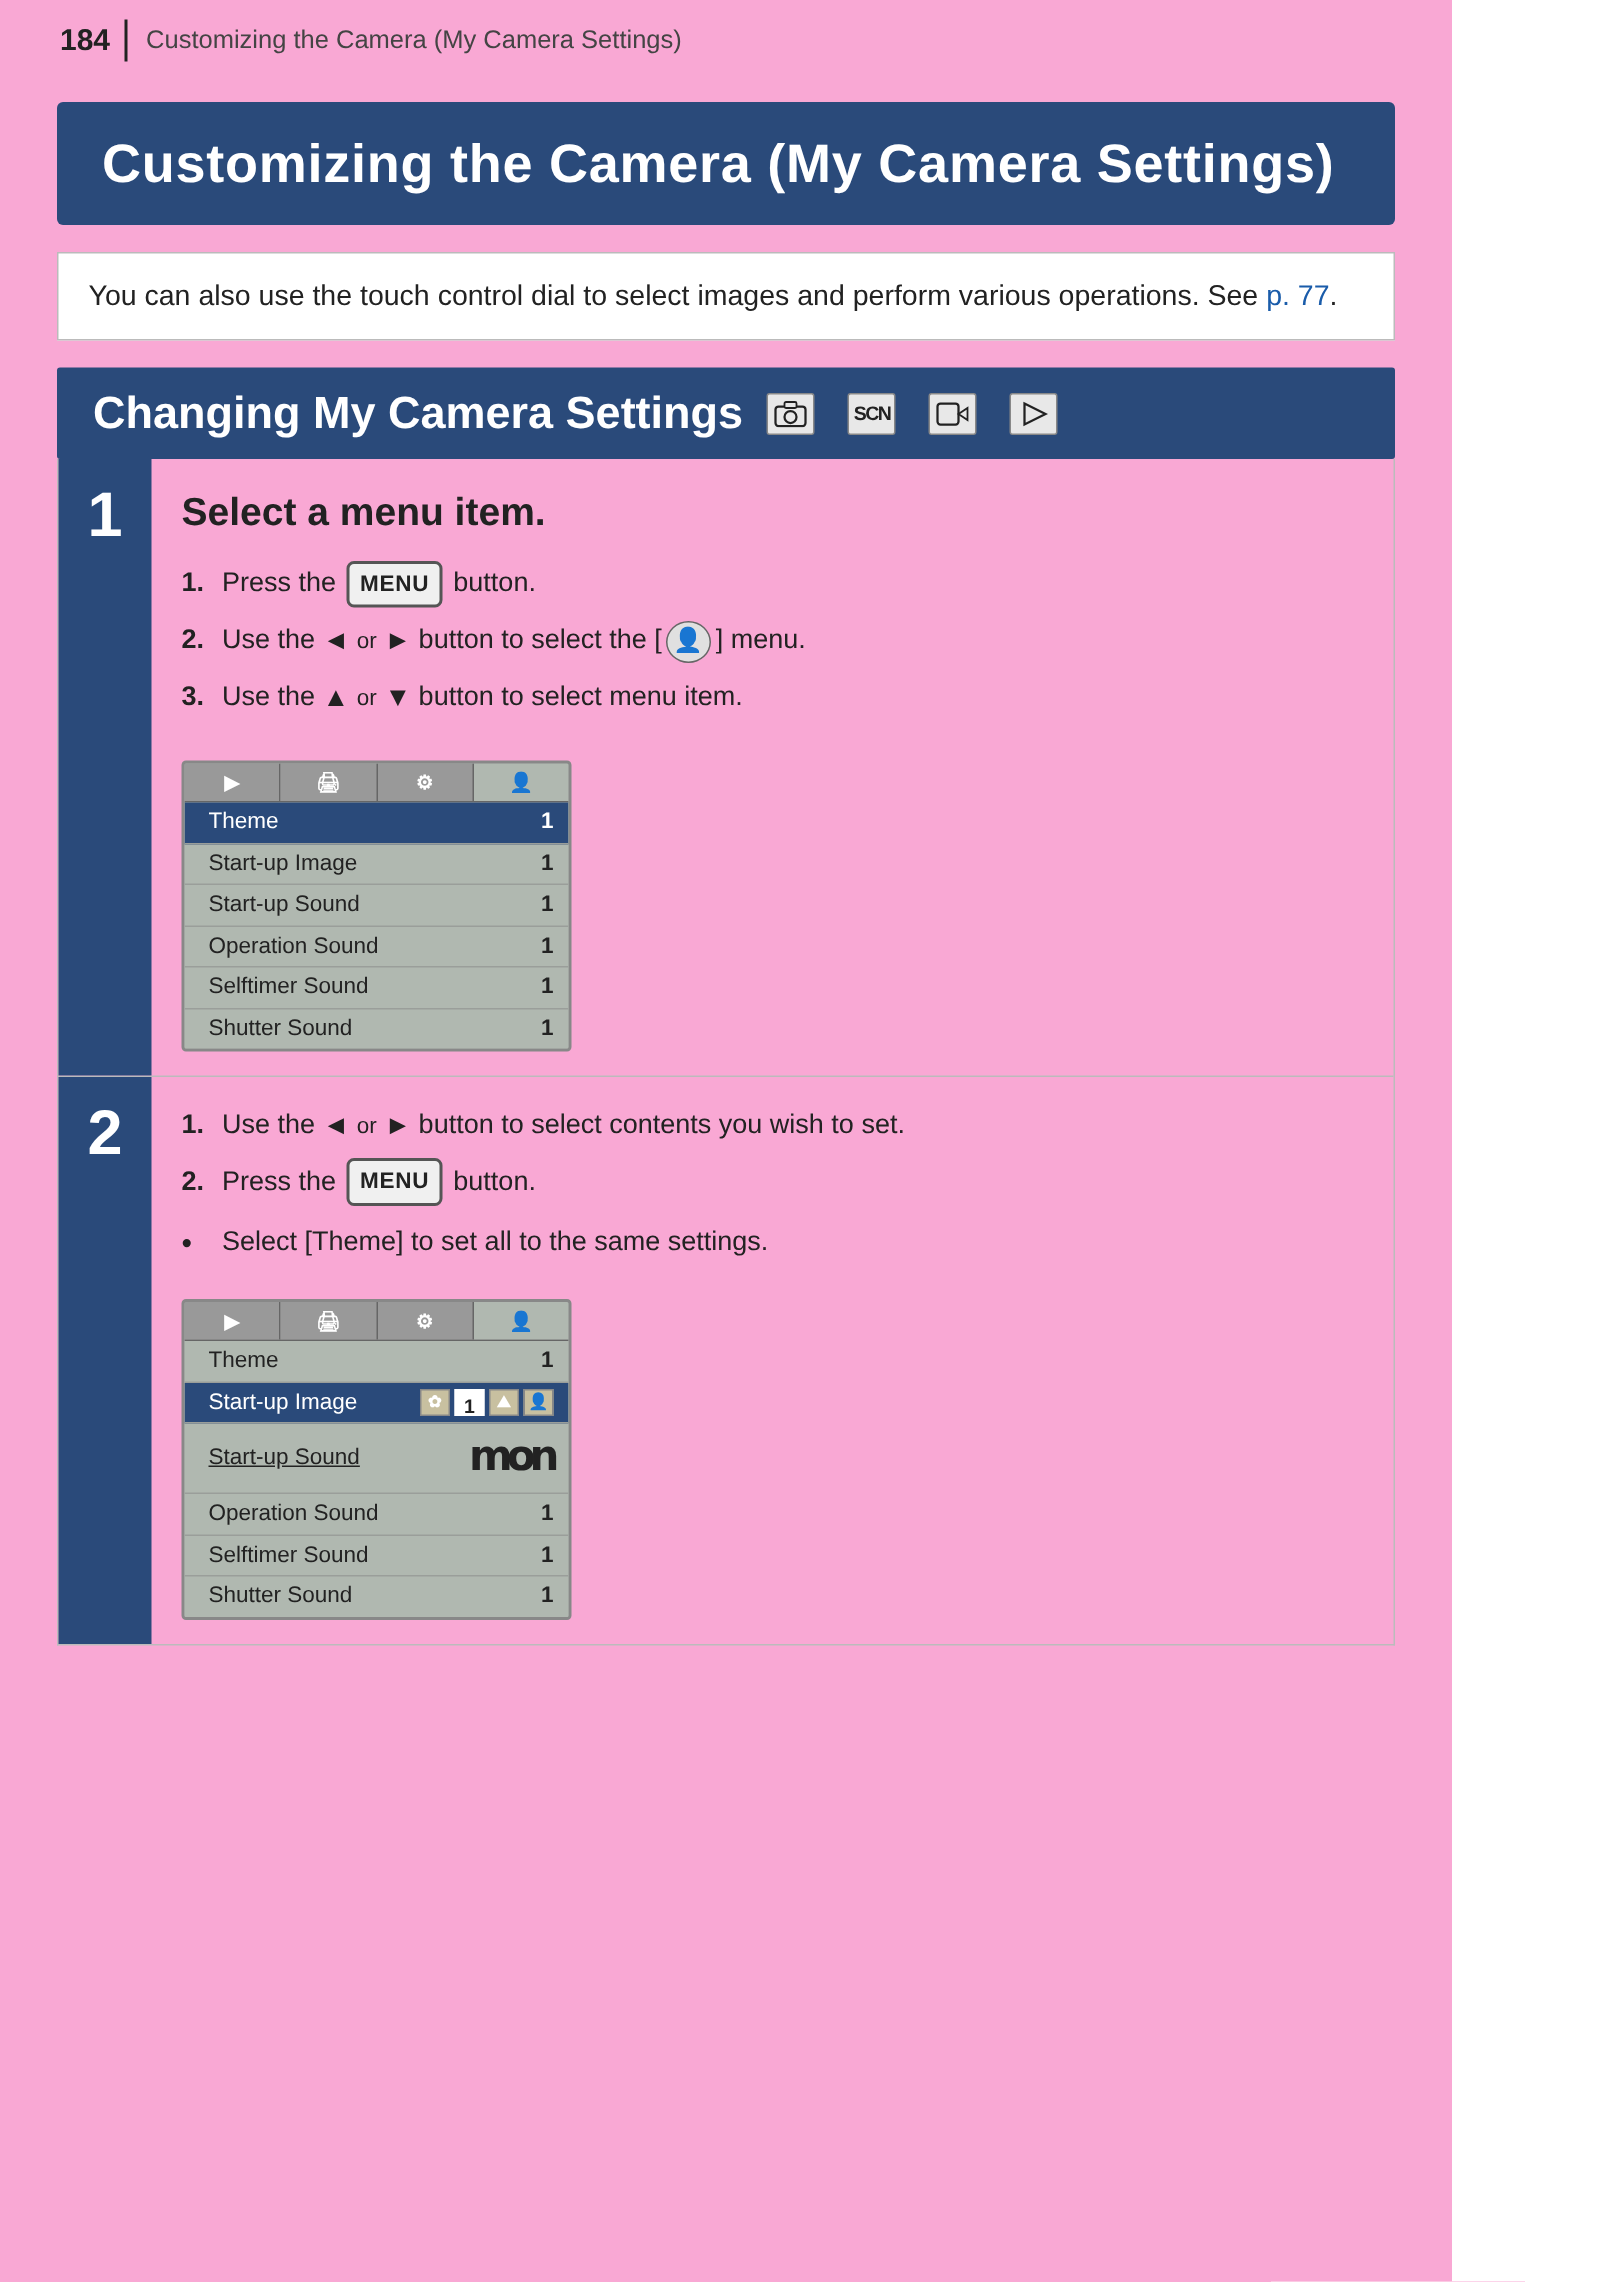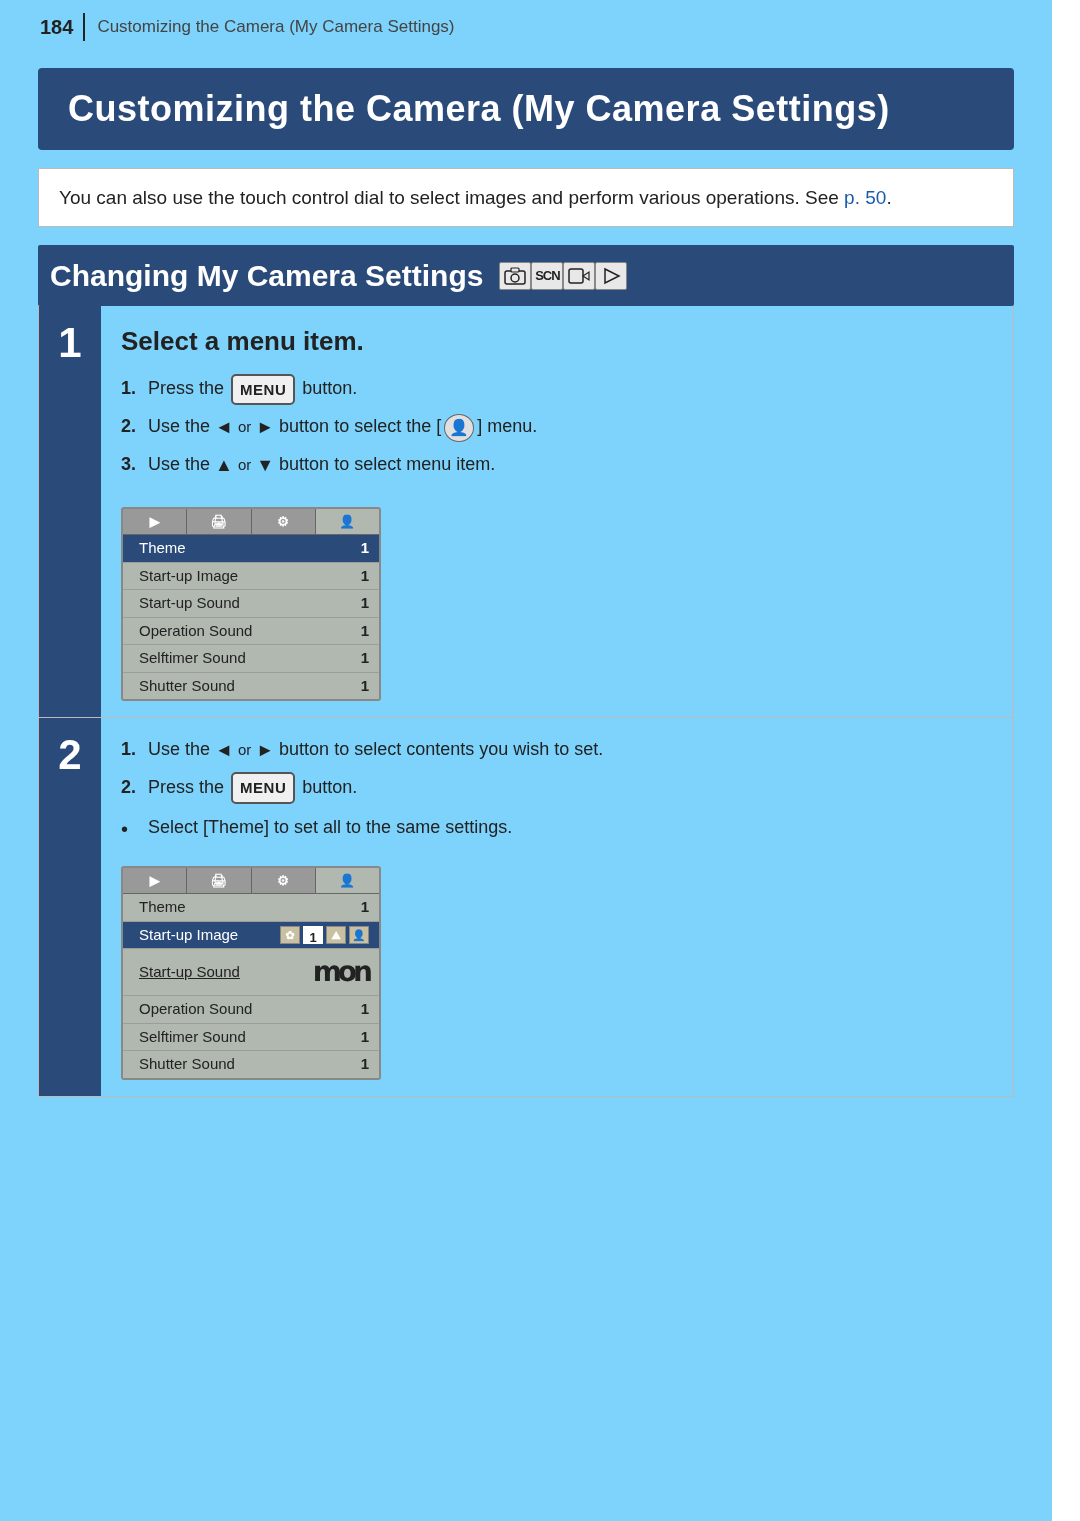--- a/index.html
+++ b/index.html
@@ -6,23 +6,23 @@
     body {
       background: #fff;
       font-family: Arial, sans-serif;
       width: 1080px;
       min-height: 1521px;
       color: #222;
       font-size: 18px;
       line-height: 1.5;
     }
     .page {
-      width: 1052px;
+      width: 968px;
       min-height: 1521px;
-      background: #7dd3fc;
+      background: #f9a8d4;
       padding: 0;
     }
     .top-bar {
       display: flex;
       align-items: center;
       padding: 12px 40px 8px 40px;
       border-bottom: none;
       font-size: 17px;
       color: #444;
     }
@@ -70,34 +70,34 @@
       margin: 14px 38px 14px 38px;
       font-size: 19px;
       color: #222;
       line-height: 1.6;
     }
     .section-title-bar {
       margin: 18px 38px 0 38px;
       background: #2a4a7a;
       display: flex;
       align-items: center;
-      padding: 8px 16px 8px 12px;
+      padding: 8px 16px 8px 24px;
       border-radius: 2px;
     }
     .section-title-bar h2 {
       color: #fff;
       font-size: 30px;
       font-weight: bold;
       font-family: Arial, sans-serif;
       margin-right: 16px;
     }
     .section-icons {
       display: flex;
       align-items: center;
-      gap: 0;
+      gap: 22px;
     }
     .section-icon {
       width: 32px;
       height: 28px;
       background: #ccc;
       border: 1px solid #888;
       display: flex;
       align-items: center;
       justify-content: center;
       font-size: 15px;
@@ -288,21 +288,21 @@
     <span class="page-num">184</span>
     <span class="page-divider"></span>
     <span>Customizing the Camera (My Camera Settings)</span>
   </div>
 
   <div class="main-title-box">
     <h1>Customizing the Camera (My Camera Settings)</h1>
   </div>
 
   <div class="info-box">
-    <span>You can also use the touch control dial to select images and perform various operations. See </span><a class="link">p. 50</a><span>.</span>
+    <span>You can also use the touch control dial to select images and perform various operations. See </span><a class="link">p. 77</a><span>.</span>
   </div>
 
 
   <div class="section-title-bar">
     <h2>Changing My Camera Settings</h2>
     <div class="section-icons">
       <div class="section-icon camera">
         <svg width="22" height="18" viewBox="0 0 22 18" fill="none">
           <rect x="1" y="4" width="20" height="13" rx="2" stroke="#222" stroke-width="1.5" fill="#e8e8e8"></rect>
           <circle cx="11" cy="11" r="4" stroke="#222" stroke-width="1.5" fill="none"></circle>

